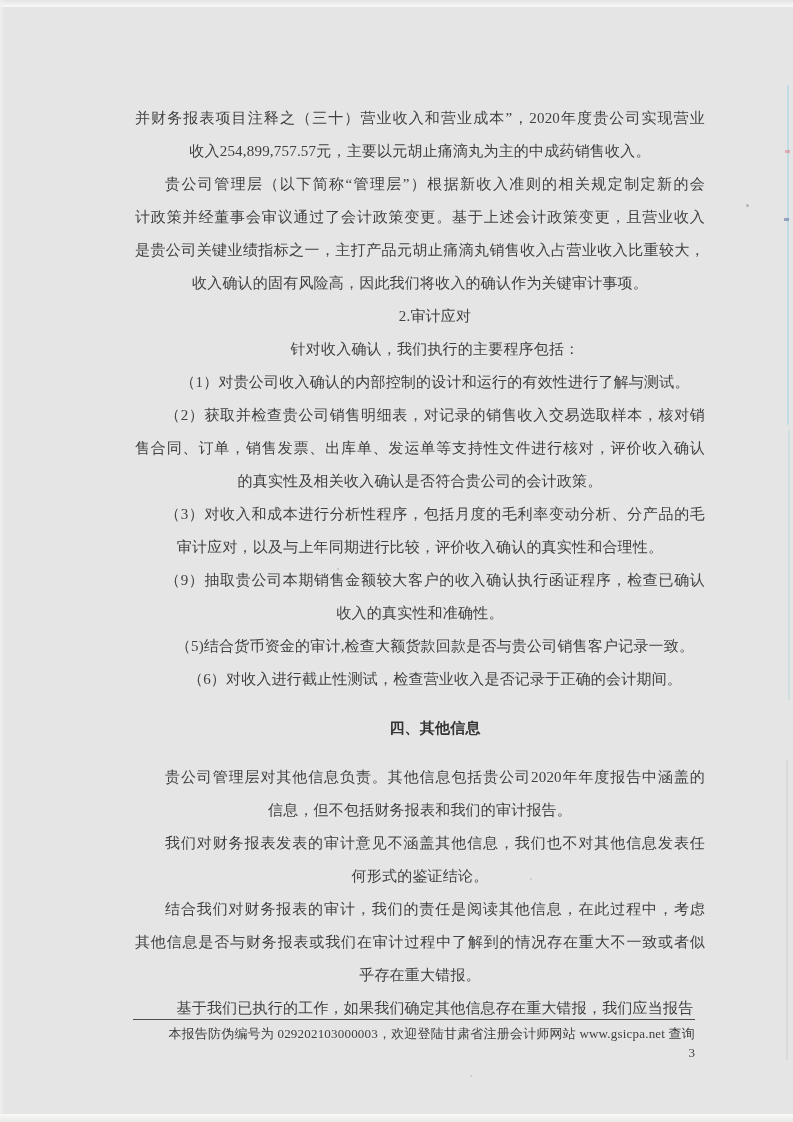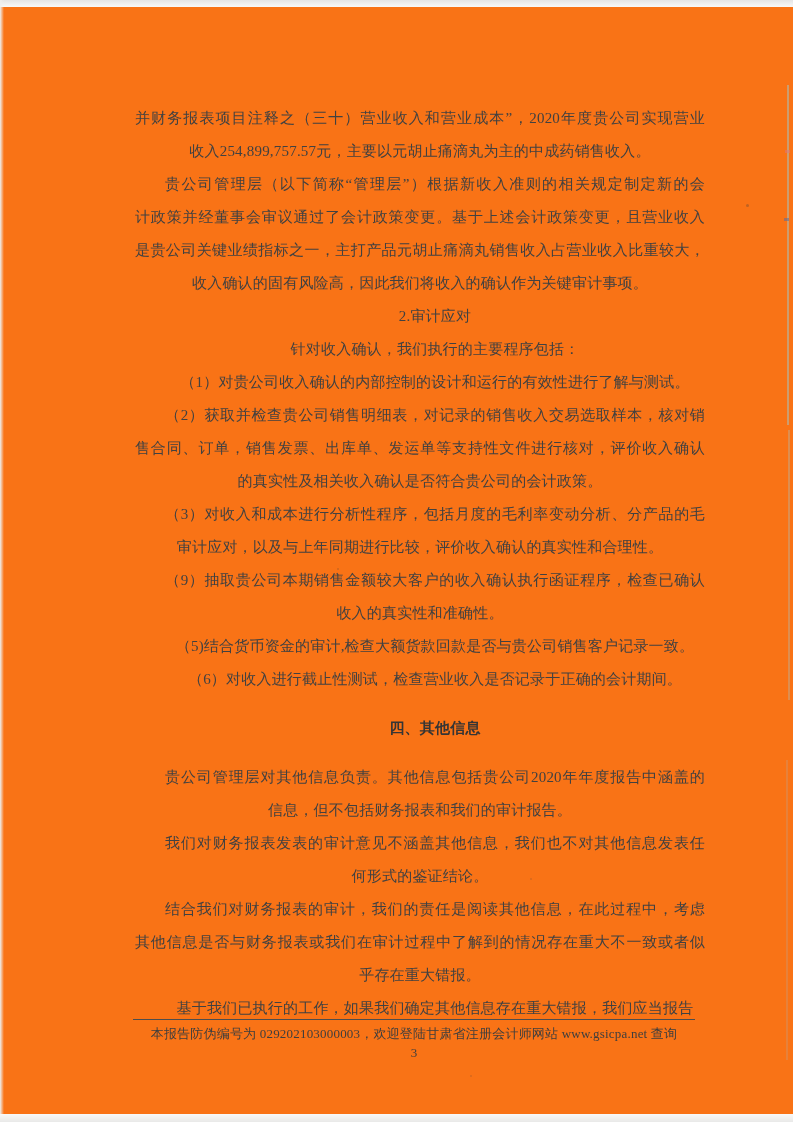--- a/index.html
+++ b/index.html
@@ -4,21 +4,21 @@
 <style>
   html, body {
     margin: 0;
     padding: 0;
     background: #ffffff;
   }
   .page {
     position: relative;
     width: 793px;
     height: 1122px;
-    background: #f97316;
+    background: #e5e5e5;
     overflow: hidden;
     font-family: "Liberation Serif", "DejaVu Serif", serif;
     color: #414141;
   }
   
   .edge-top {
     position: absolute; top: 0; left: 0; right: 0; height: 7px;
     background: linear-gradient(#e4e4e4, #f9f9f8);
   }
   .edge-bottom {
@@ -78,21 +78,21 @@
     font-weight: bold;
     color: #353535;
   }
 
   .footer {
     position: absolute;
     left: 133px;
     top: 1019px;
     width: 562px;
     border-top: 1px solid #4d4d4d;
-    text-align: center;
+    text-align: right;
   }
   .footer-text {
     padding-top: 5px;
     font-size: 13px;
     line-height: 17px;
     color: #3e3e3e;
     letter-spacing: 0.2px;
   }
   .page-number {
     margin-top: 3px;

